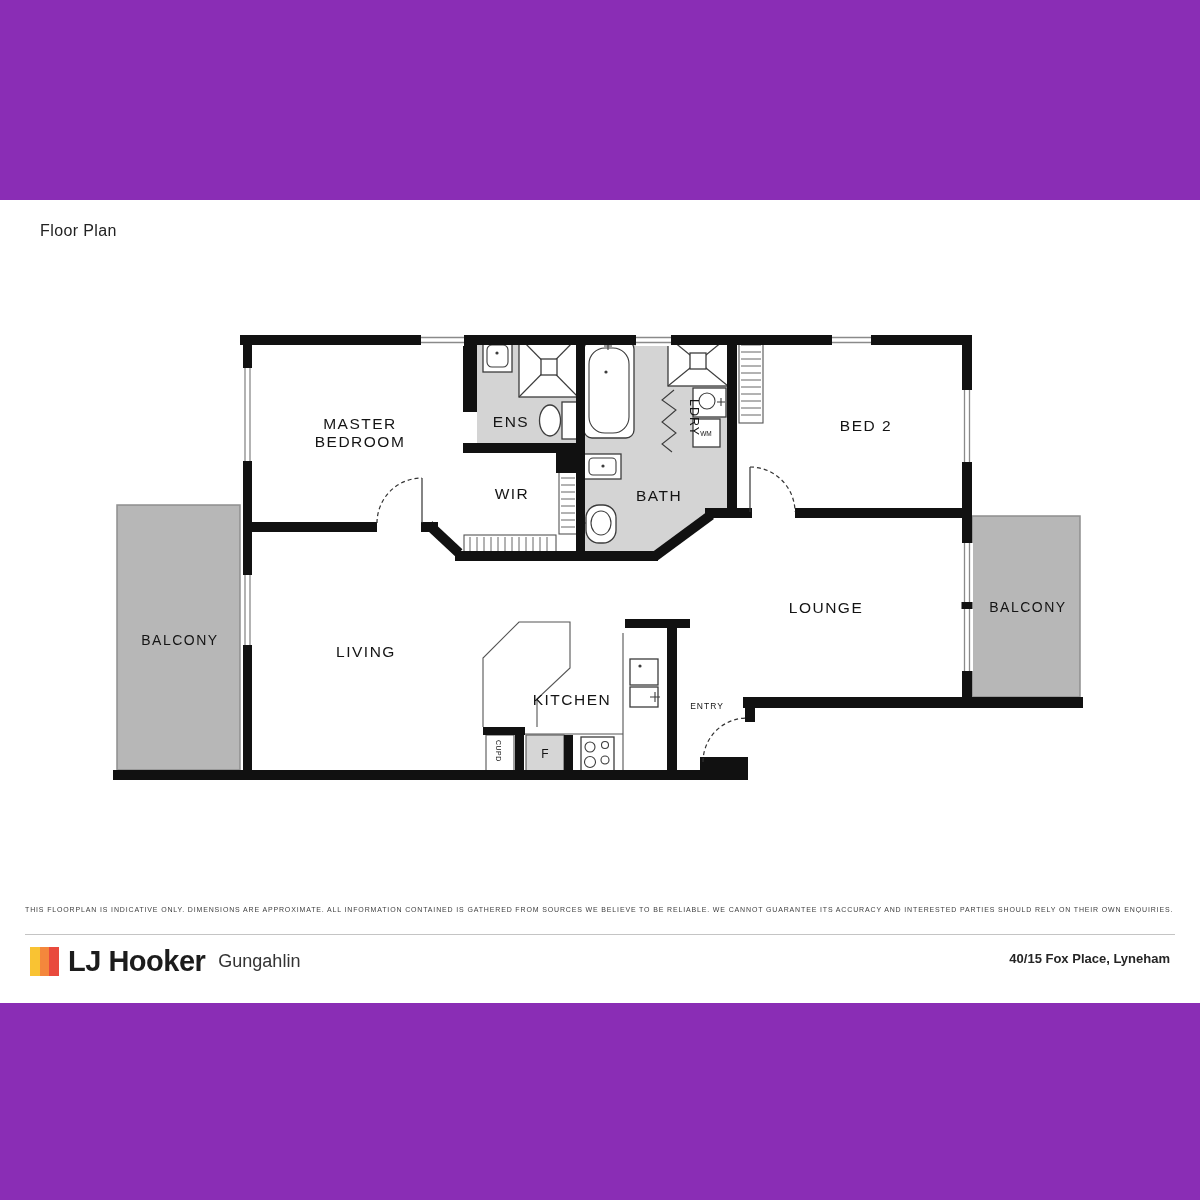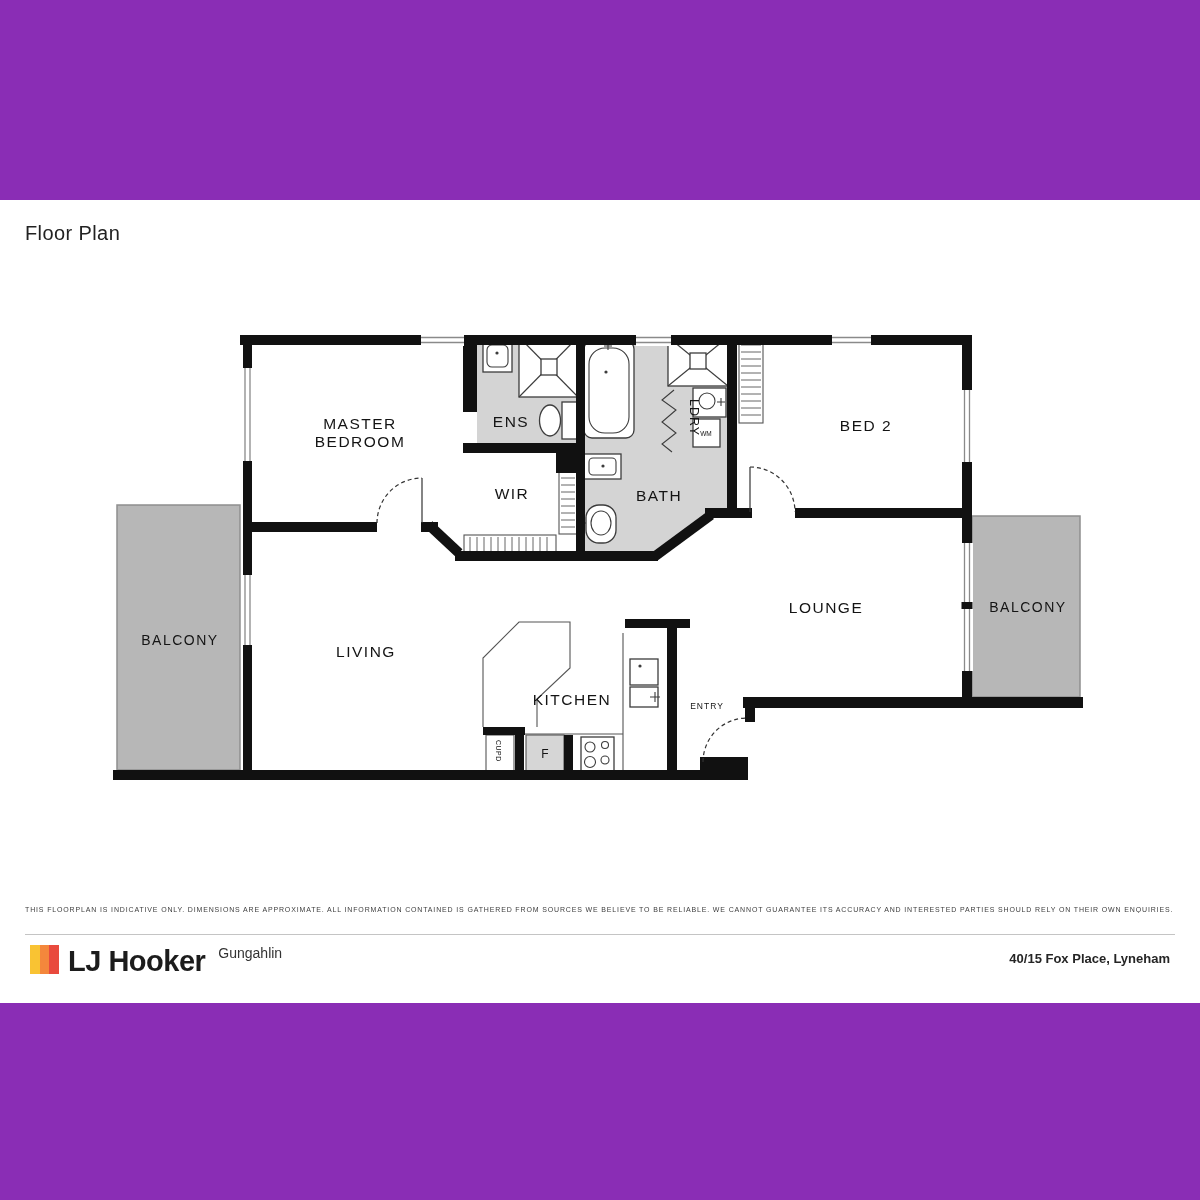--- a/index.html
+++ b/index.html
@@ -4,21 +4,21 @@
 <style>
   html,body{margin:0;padding:0;}
   body{
     width:1200px;height:1200px;position:relative;background:#fff;overflow:hidden;
     font-family:"Liberation Sans", sans-serif;
   }
   .band{position:absolute;left:0;width:1200px;background:var(--purple);}
   .band.top{top:0;height:200px;}
   .band.bottom{top:1003px;height:197px;}
   .page-title{
-    position:absolute;left:25px;top:222px;font-size:20px;letter-spacing:.4px;color:#222;
+    position:absolute;left:40px;top:222px;font-size:16px;letter-spacing:.4px;color:#222;
   }
   svg.plan{position:absolute;left:0;top:0;}
   
   .wet{fill:var(--wet-area);}
   .balc{fill:var(--balcony);stroke:#8f8f8f;stroke-width:1.5;}
   .wall{fill:var(--wall);}
   .wline{stroke:var(--wall);stroke-width:10;}
   .fix{fill:#fff;stroke:#3c3c3c;stroke-width:1.3;}
   .fin{fill:none;stroke:#3c3c3c;stroke-width:1.1;}
   .thin{fill:#fff;stroke:#555;stroke-width:1.1;}
@@ -35,27 +35,27 @@
   .lbl.vert{font-size:12.5px;letter-spacing:1px;text-anchor:start;}
   .lbl.tiny{font-size:6.5px;letter-spacing:0;}
   .lbl.cupd{font-size:7px;letter-spacing:.5px;text-anchor:start;}
   .lbl.fr{font-size:12px;letter-spacing:0;}
   
   .disclaimer{
     position:absolute;left:25px;right:25px;top:906px;font-size:7px;letter-spacing:.85px;
     color:#3d3d3d;white-space:nowrap;overflow:hidden;
   }
   .divider{position:absolute;left:25px;right:25px;top:934px;height:1px;background:#c4c4c4;}
-  .logo-row{position:absolute;left:30px;top:945px;height:32px;display:flex;}
+  .logo-row{position:absolute;left:30px;top:945px;height:32px;display:flex;align-items:center;}
   .logo-mark{width:29px;height:29px;display:flex;}
   .logo-mark .s1{flex:1;background:var(--logo-yellow);}
   .logo-mark .s2{flex:1;background:var(--logo-orange);}
   .logo-mark .s3{flex:1;background:var(--logo-red);}
   .brand{font-size:29px;font-weight:700;color:#1c1c1c;margin-left:9px;letter-spacing:-.5px;}
-  .office{font-size:14px;color:#333;margin-left:13px;}
+  .office{font-size:18px;color:#333;margin-left:13px;}
   .address{position:absolute;right:30px;top:951px;font-size:13px;font-weight:700;color:#252525;}
 </style>
 </head>
 <body>
 
 <div class="band top"></div>
 <div class="band bottom"></div>
 
 <div class="page-title">Floor Plan</div>
 

